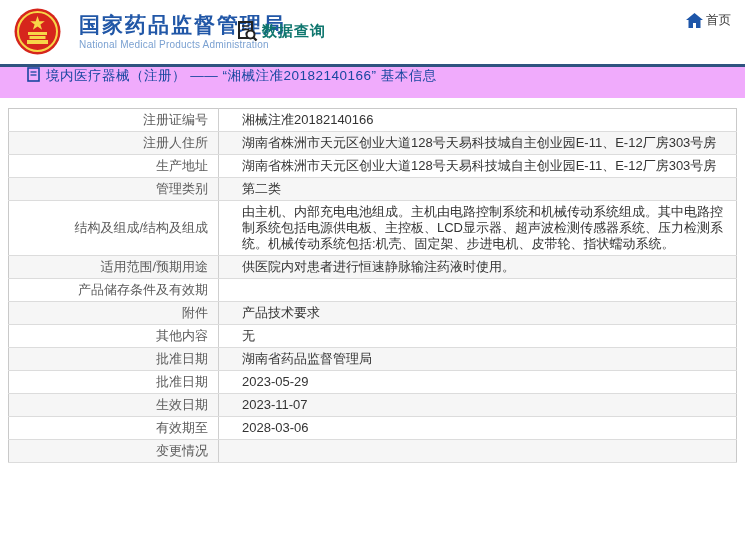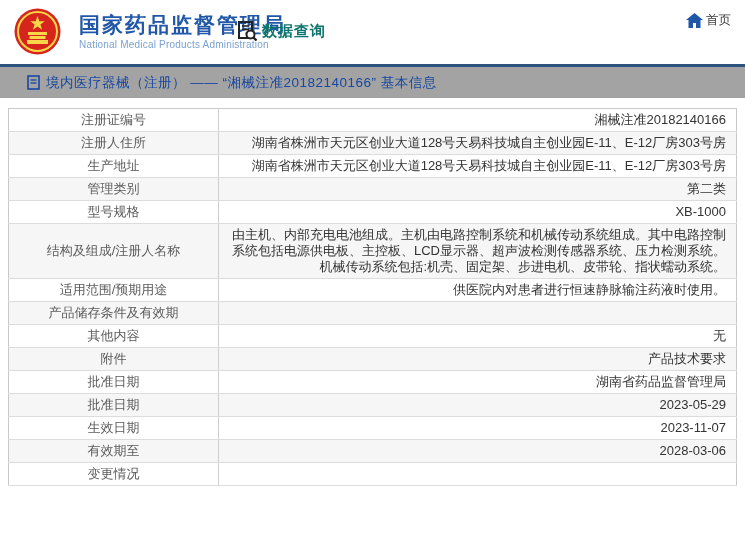--- a/index.html
+++ b/index.html
@@ -17,36 +17,36 @@
   .data-query { position:absolute; left:237px; top:20px; display:flex; align-items:center;
                 gap:4px; cursor:pointer; }
   .data-query .dq-label { font-size:15px; font-weight:bold; color:#0f766e; letter-spacing:1px; }
 
   .header-nav { position:absolute; right:14px; top:12px; display:flex; gap:28px; }
   .nav-item { display:flex; flex-direction:row; align-items:center; gap:3px;
               text-decoration:none; cursor:pointer; }
   .nav-item .nav-label { font-size:12.5px; color:#3c3c3c; white-space:nowrap; }
 
   
-  .breadcrumb-bar { height:34px; background:#a3a3a3; border-top:3px solid #2f5380;
-                    display:flex; align-items:center; padding-left:27px; gap:6px; }
+  .breadcrumb-bar { height:34px; background:#f0abfc; border-top:3px solid #2f5380;
+                    display:flex; padding-left:27px; gap:6px; }
   .breadcrumb-text { font-size:13.5px; color:#1847a0; letter-spacing:.5px; }
 
   
   .table-wrap { margin:10px 8px 0 8px; }
   table.info-table { width:100%; border-collapse:collapse; border:1px solid #c9c9c9;
                      table-layout:fixed; }
   table.info-table tr:nth-child(even) { background:#f6f6f6; }
   table.info-table tr:nth-child(odd)  { background:#ffffff; }
   table.info-table th, table.info-table td {
       border-bottom:1px solid #dcdcdc; font-size:13px; vertical-align:middle;
       padding:3px 10px; height:22px; line-height:16px; }
-  table.info-table th { width:210px; font-weight:normal; color:#5b5b5b;
+  table.info-table th { width:210px; text-align:right; font-weight:normal; color:#5b5b5b;
       border-right:1px solid #cfcfcf; white-space:nowrap; overflow:hidden; }
-  table.info-table td { text-align:right; color:#333; padding-left:8px; word-break:break-all; }
+  table.info-table td { text-align:left; color:#333; padding-left:23px; word-break:break-all; }
 
   svg { display:block; }
 </style>
 </head>
 <body>
 
 <header class="site-header">
   <div class="brand">
     <div class="emblem">
       <svg width="47" height="47" viewBox="0 0 47 47">
@@ -113,42 +113,38 @@
         </tr>
         <tr>
           <th>生产地址</th>
           <td>湖南省株洲市天元区创业大道128号天易科技城自主创业园E-11、E-12厂房303号房</td>
         </tr>
         <tr>
           <th>管理类别</th>
           <td>第二类</td>
         </tr>
         <tr>
-          <th>型号规格</th>
-          <td>XB-1000</td>
-        </tr>
-        <tr>
-          <th>结构及组成/注册人名称</th>
+          <th>结构及组成/结构及组成</th>
           <td>由主机、内部充电电池组成。主机由电路控制系统和机械传动系统组成。其中电路控制系统包括电源供电板、主控板、LCD显示器、超声波检测传感器系统、压力检测系统。机械传动系统包括:机壳、固定架、步进电机、皮带轮、指状蠕动系统。</td>
         </tr>
         <tr>
           <th>适用范围/预期用途</th>
           <td>供医院内对患者进行恒速静脉输注药液时使用。</td>
         </tr>
         <tr>
           <th>产品储存条件及有效期</th>
           <td></td>
         </tr>
         <tr>
+          <th>附件</th>
+          <td>产品技术要求</td>
+        </tr>
+        <tr>
           <th>其他内容</th>
           <td>无</td>
-        </tr>
-        <tr>
-          <th>附件</th>
-          <td>产品技术要求</td>
         </tr>
         <tr>
           <th>批准日期</th>
           <td>湖南省药品监督管理局</td>
         </tr>
         <tr>
           <th>批准日期</th>
           <td>2023-05-29</td>
         </tr>
         <tr>

